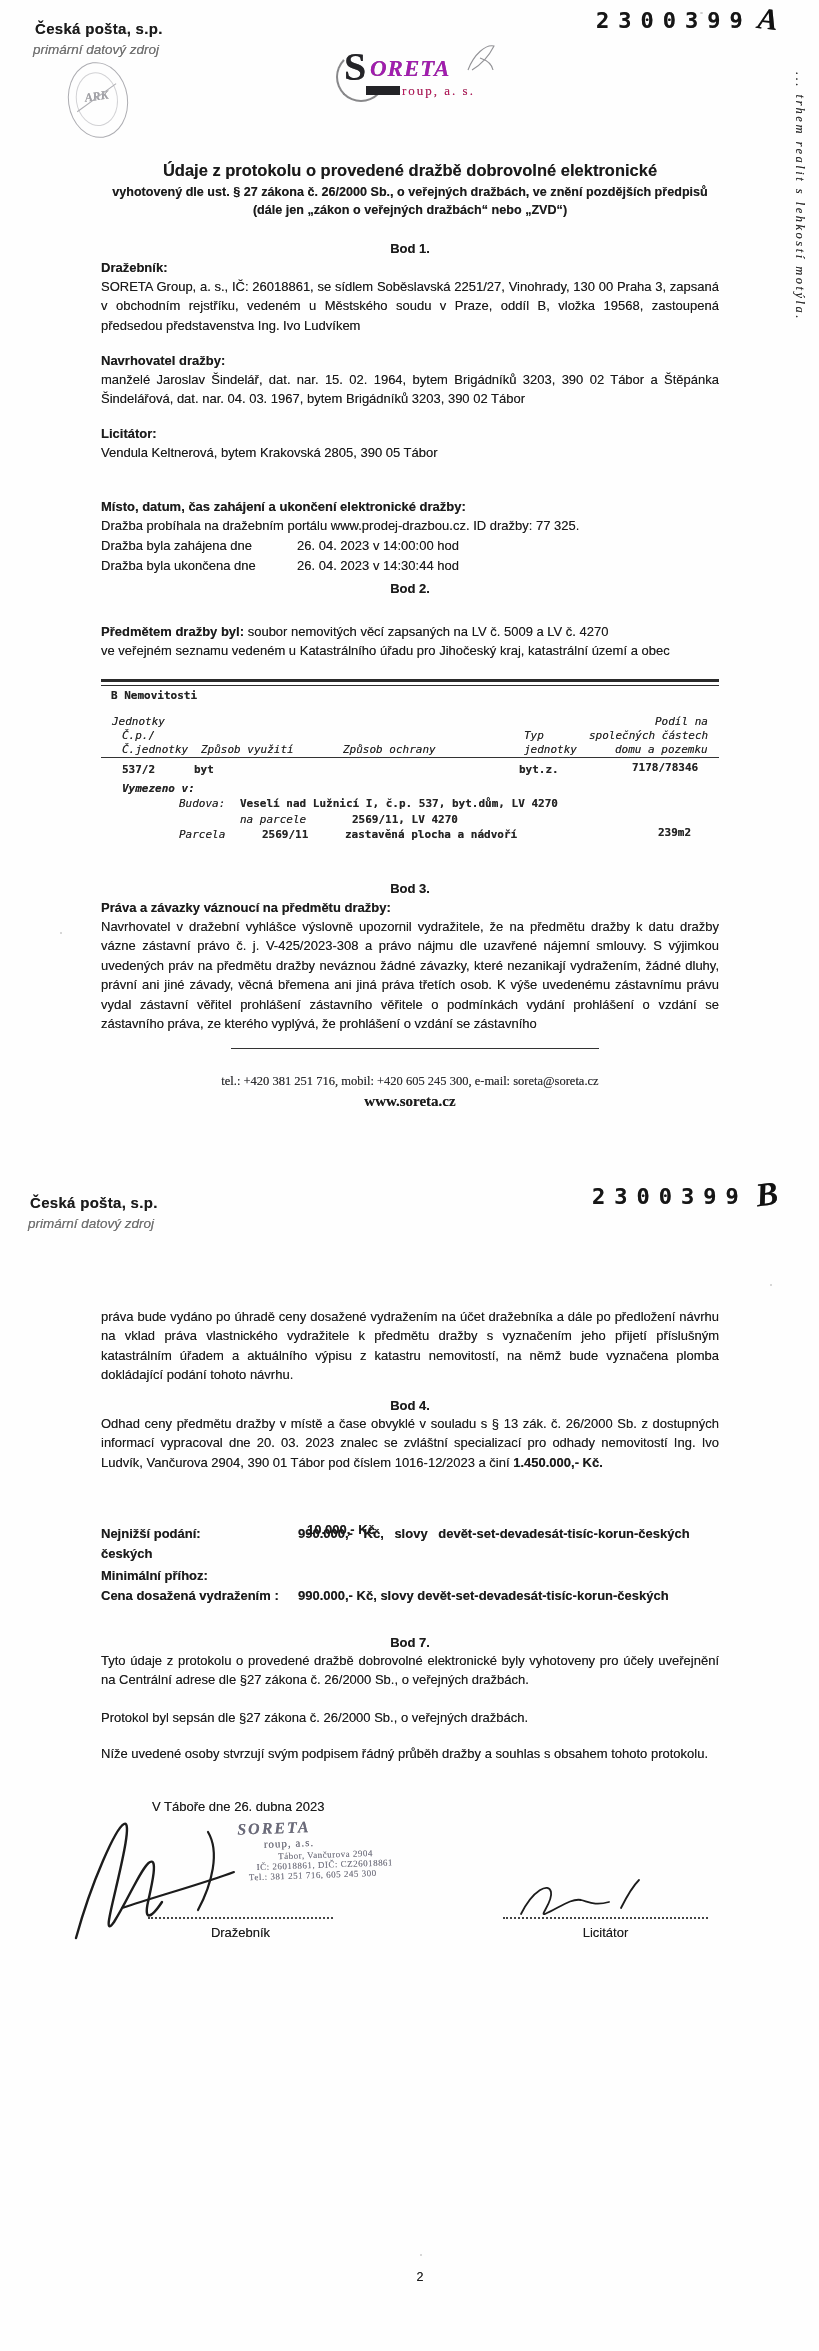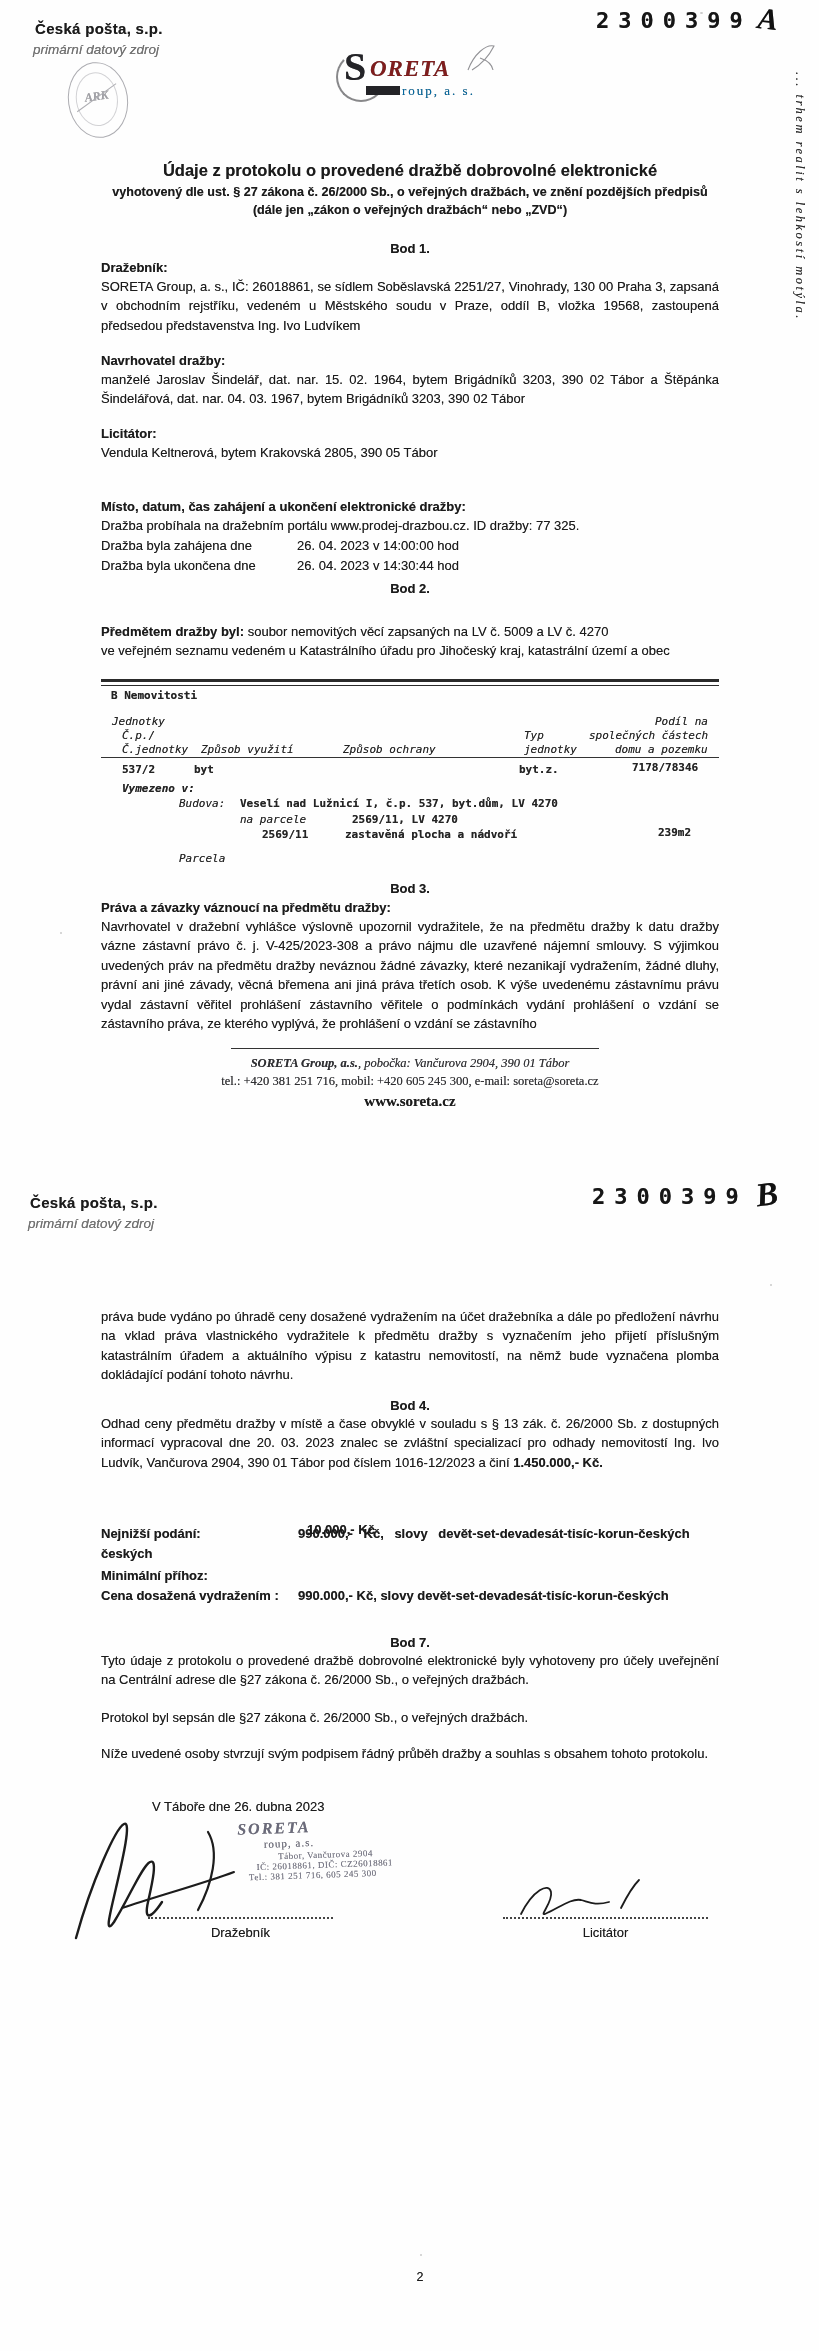--- a/index.html
+++ b/index.html
@@ -23,22 +23,22 @@
   .orgsub{font-size:13.5px;font-style:italic;color:#737373;}
   .sidenote{writing-mode:vertical-rl;font-family:"Liberation Serif",serif;
             font-style:italic;font-size:12.5px;letter-spacing:2.5px;color:#2b2b2b;}
   .rule-double{border-top:3px solid #2a2a2a;border-bottom:1px solid #2a2a2a;height:3px;}
   .rule-single{border-top:1.5px solid #333;}
   .dotted{border-top:2px dotted #444;}
   .seal{border:1.3px solid #6b6b74;border-radius:50%;opacity:.55;}
   .logo-s{font-family:"Liberation Serif",serif;font-weight:bold;font-size:40px;
           line-height:34px;color:#242428;}
   .logo-oreta{font-family:"Liberation Serif",serif;font-weight:bold;font-style:italic;
-              font-size:23px;letter-spacing:1px;color:#7f1d1d;}
-  .logo-group{font-family:"Liberation Serif",serif;font-size:13px;letter-spacing:2px;color:#0369a1;}
+              font-size:23px;letter-spacing:1px;color:#a21caf;}
+  .logo-group{font-family:"Liberation Serif",serif;font-size:13px;letter-spacing:2px;color:#be185d;}
   .logo-bar{background:#232327;height:9px;}
   .footerline{font-family:"Liberation Serif",serif;font-size:12.5px;color:#2f2f33;}
   .pstamp{font-family:"Liberation Serif",serif;color:#46465a;opacity:.8;transform:rotate(-2deg);}
   .pstamp .s1{font-weight:bold;font-style:italic;font-size:16px;letter-spacing:2px;}
   .pstamp .s2{font-size:11px;letter-spacing:1px;}
   .pstamp .tiny{font-size:9px;letter-spacing:.5px;color:#55556a;}
   .speck{position:absolute;background:#9a9a9a;border-radius:50%;opacity:.5;}
   svg{display:block;}
 </style>
 </head>
@@ -120,33 +120,30 @@
   <div class="abs mono b" style="left:122px;top:763px;">537/2</div>
   <div class="abs mono b" style="left:194px;top:763px;">byt</div>
   <div class="abs mono b" style="left:519px;top:763px;">byt.z.</div>
   <div class="abs mono b" style="left:632px;top:761px;">7178/78346</div>
 
   <div class="abs mono b i" style="left:122px;top:782px;">Vymezeno v:</div>
   <div class="abs mono i" style="left:179px;top:797px;">Budova:</div>
   <div class="abs mono b" style="left:240px;top:797px;">Veselí nad Lužnicí I, č.p. 537, byt.dům, LV 4270</div>
   <div class="abs mono i" style="left:240px;top:813px;">na parcele</div>
   <div class="abs mono b" style="left:352px;top:813px;">2569/11, LV 4270</div>
-  <div class="abs mono i" style="left:179px;top:852px;">Parcela</div>
+  <div class="abs mono i" style="left:179px;top:828px;">Parcela</div>
   <div class="abs mono b" style="left:262px;top:828px;">2569/11</div>
   <div class="abs mono b" style="left:345px;top:828px;">zastavěná plocha a nádvoří</div>
   <div class="abs mono b" style="left:658px;top:826px;">239m2</div>
 
   <div class="abs col center b body13" style="top:879px;">Bod 3.</div>
   <div class="abs col b body13" style="top:898px;">Práva a závazky váznoucí na předmětu dražby:</div>
   <div class="abs col just body13" style="top:917px;">Navrhovatel v dražební vyhlášce výslovně upozornil vydražitele, že na předmětu dražby k datu dražby vázne zástavní právo č. j. V-425/2023-308 a právo nájmu dle uzavřené nájemní smlouvy. S výjimkou uvedených práv na předmětu dražby neváznou žádné závazky, které nezanikají vydražením, žádné dluhy, právní ani jiné závady, věcná břemena ani jiná práva třetích osob. K výše uvedenému zástavnímu právu vydal zástavní věřitel prohlášení zástavního věřitele o podmínkách vydání prohlášení o vzdání se zástavního práva, ze kterého vyplývá, že prohlášení o vzdání se zástavního</div>
 
   <div class="abs rule-single" style="left:231px;top:1048px;width:368px;"></div>
-  <div class="abs center footerline i" style="left:101px;top:1056px;width:618px;">
-    <span class="b">SORETA Group, a.s.</span><span>, pobočka: Vančurova 2904, 390 01 Tábor</span>
-  </div>
   <div class="abs center footerline" style="left:101px;top:1074px;width:618px;">tel.: +420 381 251 716, mobil: +420 605 245 300, e-mail: soreta@soreta.cz</div>
   <div class="abs center serif b" style="left:101px;top:1093px;width:618px;font-size:15px;">www.soreta.cz</div>
 
   <div class="abs orghead" style="left:30px;top:1194px;">Česká pošta, s.p.</div>
   <div class="abs orgsub" style="left:28px;top:1216px;">primární datový zdroj</div>
   <div class="abs stampno" style="left:592px;top:1184px;">2300399</div>
   <div class="abs handletter" style="left:756px;top:1176px;font-size:33px;transform:rotate(-8deg);">B</div>
 
   <div class="abs col just body13" style="top:1307px;">práva bude vydáno po úhradě ceny dosažené vydražením na účet dražebníka a dále po předložení návrhu na vklad práva vlastnického vydražitele k předmětu dražby s vyznačením jeho přijetí příslušným katastrálním úřadem a aktuálního výpisu z katastru nemovitostí, na němž bude vyznačena plomba dokládající podání tohoto návrhu.</div>
 

